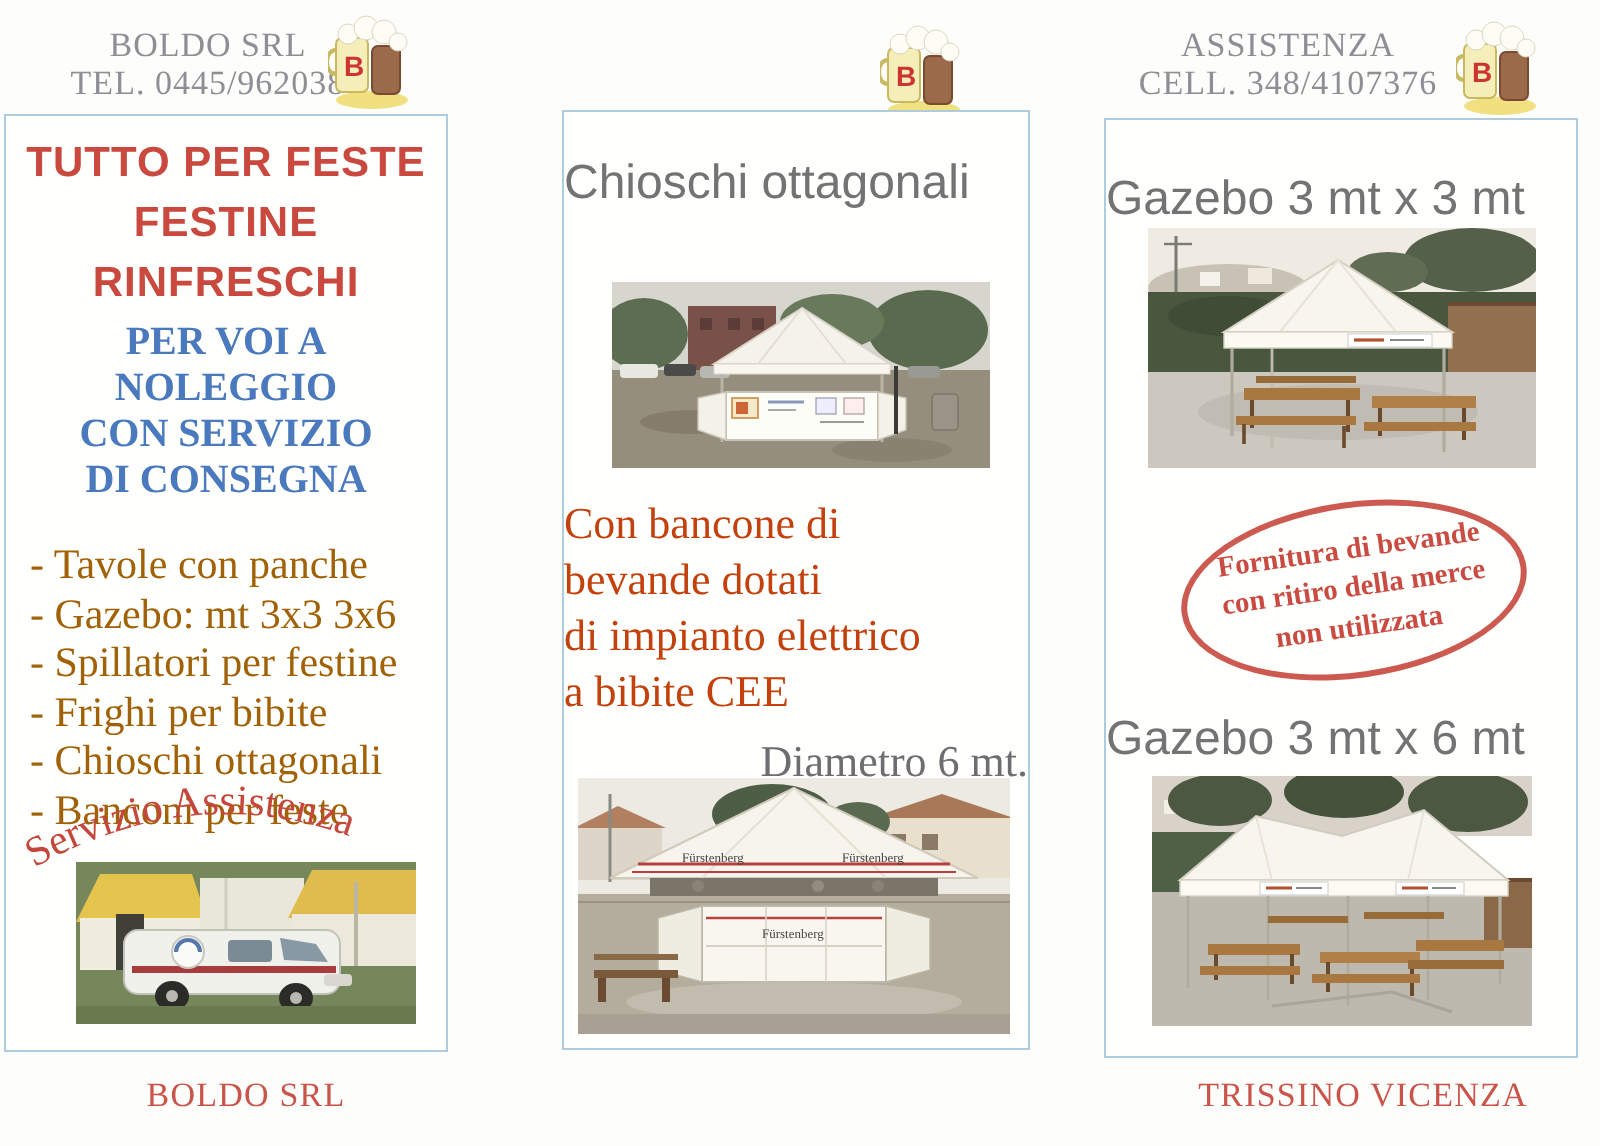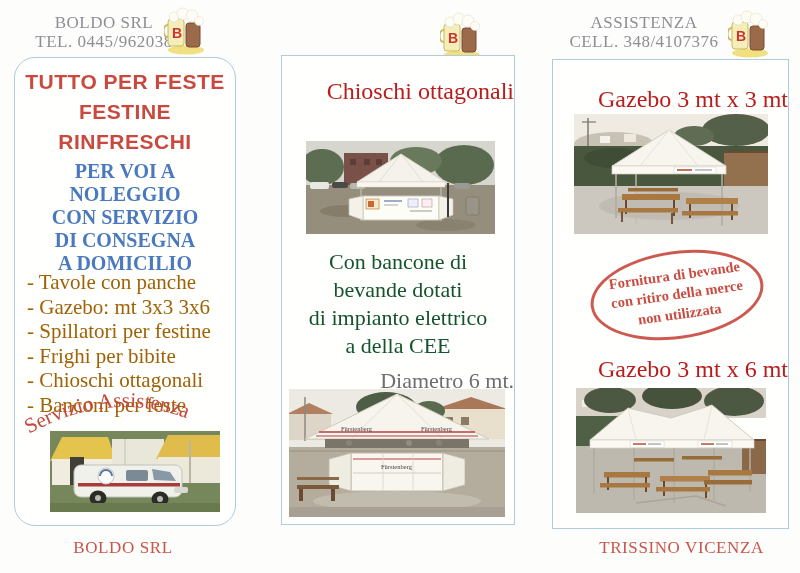--- a/index.html
+++ b/index.html
@@ -10,24 +10,24 @@
   }
   .box { position:absolute; border:1px solid #aeccdc; background:#fffffd; }
   .hdr { position:absolute; font-family:"Liberation Serif",serif; color:#8e8e96;
          font-size:17px; line-height:19px; text-align:center; letter-spacing:0.5px; }
   .red-head { font-family:"Liberation Sans",sans-serif; font-weight:bold;
               color:#c9493f; font-size:21px; line-height:30px; text-align:center; letter-spacing:0.5px;}
   .blue-head { font-family:"Liberation Serif",serif; font-weight:bold;
                color:#4a7abd; font-size:20px; line-height:23px; text-align:center; }
   .list-item { font-family:"Liberation Serif",serif; color:#a16207;
                font-size:21px; line-height:24.5px; }
-  .gray-title { position:absolute; font-family:Liberation Serif, serif;
-                color:#b91c1c; font-size:24px; text-align:right; }
-  .ltblue-line { font-family:"Liberation Serif",serif; color:#14532d;
-                 font-size:22px; line-height:28px; text-align:center; }
+  .gray-title { position:absolute; font-family:Liberation Sans, sans-serif;
+                color:#737373; font-size:24px; text-align:left; }
+  .ltblue-line { font-family:"Liberation Serif",serif; color:#c2410c;
+                 font-size:22px; line-height:28px; }
   .size-note { position:absolute; font-family:"Liberation Serif",serif; color:#6d6d72;
                font-size:22px; text-align:right; }
   .caption { position:absolute; font-family:"Liberation Serif",serif; color:#c9554a;
              font-size:17px; text-align:center; letter-spacing:0.6px; }
   .photo { position:absolute; }
   .photo svg { display:block; }
   .stamp { position:absolute; border:3px solid #cd5a50; border-radius:50%;
            transform:rotate(-8deg); display:flex; flex-direction:column;
            justify-content:center; text-align:center;
            font-family:"Liberation Serif",serif; font-weight:bold;
@@ -82,32 +82,31 @@
       <path d="M4,18 C-2,18 -2,30 4,30" fill="none" stroke="#c8b860" stroke-width="2"></path>
       <rect x="22" y="16" width="14" height="24" rx="3" fill="#9a6a4a" stroke="#7a4a30" stroke-width="1"></rect>
       <circle cx="10" cy="10" r="5" fill="#fdfdf6" stroke="#ddd6c0" stroke-width="0.5"></circle>
       <circle cx="19" cy="7" r="6" fill="#fdfdf6" stroke="#ddd6c0" stroke-width="0.5"></circle>
       <circle cx="28" cy="9" r="6" fill="#fdfdf6" stroke="#ddd6c0" stroke-width="0.5"></circle>
       <circle cx="35" cy="14" r="4.5" fill="#fdfdf6" stroke="#ddd6c0" stroke-width="0.5"></circle>
       <text x="8" y="31" font-family="Liberation Sans, sans-serif" font-weight="bold" font-size="14" fill="#cc3333">B</text>
     </svg>
   </div>
 
-  <div class="box" style="left:14px; top:57px; width:220px; height:467px;border-radius:21px;">
+  <div class="box" style="left:2px; top:57px; width:220px; height:467px;">
     <div style="position:absolute; left:0; top:9px; width:220px;">
       <div class="red-head">TUTTO PER FESTE</div>
       <div class="red-head">FESTINE</div>
       <div class="red-head">RINFRESCHI</div>
     </div>
     <div style="position:absolute; left:0; top:102px; width:220px;">
       <div class="blue-head">PER VOI A</div>
       <div class="blue-head">NOLEGGIO</div>
       <div class="blue-head">CON SERVIZIO</div>
       <div class="blue-head">DI CONSEGNA</div>
-      <div class="blue-head">A DOMICILIO</div>
     </div>
     <div style="position:absolute; left:12px; top:212px; width:206px;">
       <div class="list-item">- Tavole con panche</div>
       <div class="list-item">- Gazebo: mt 3x3 3x6</div>
       <div class="list-item">- Spillatori per festine</div>
       <div class="list-item">- Frighi per bibite</div>
       <div class="list-item">- Chioschi ottagonali</div>
       <div class="list-item">- Banconi per feste</div>
     </div>
 
@@ -186,21 +185,21 @@
         <rect x="116" y="58" width="10" height="8" fill="#fee" stroke="#a99" stroke-width="0.6"></rect>
         <line x1="104" y1="70" x2="126" y2="70" stroke="#999" stroke-width="1"></line>
         <line x1="142" y1="42" x2="142" y2="76" stroke="#3a3a36" stroke-width="2"></line>
         <rect x="160" y="56" width="13" height="18" rx="2" fill="#9a9488" stroke="#7c7668" stroke-width="0.8"></rect>
       </svg>
     </div>
     <div style="position:absolute; left:0; top:192px; width:232px;">
       <div class="ltblue-line">Con bancone di</div>
       <div class="ltblue-line">bevande dotati</div>
       <div class="ltblue-line">di impianto elettrico</div>
-      <div class="ltblue-line">a della CEE</div>
+      <div class="ltblue-line">a bibite CEE</div>
     </div>
     <div class="size-note" style="left:0; top:312px; width:232px;">Diametro 6 mt.</div>
 
     <div class="photo" style="left:7px; top:333px;">
       <svg width="216" height="128" viewBox="0 0 216 128">
         <rect x="0" y="0" width="216" height="58" fill="#eceae2"></rect>
         <rect x="0" y="58" width="216" height="70" fill="#b4ac9c"></rect>
         <rect x="0" y="25" width="42" height="26" fill="#ddd6c8"></rect>
         <polygon points="-2,25 20,14 44,25" fill="#b08060"></polygon>
         <rect x="148" y="20" width="68" height="30" fill="#e8e0cc"></rect>

